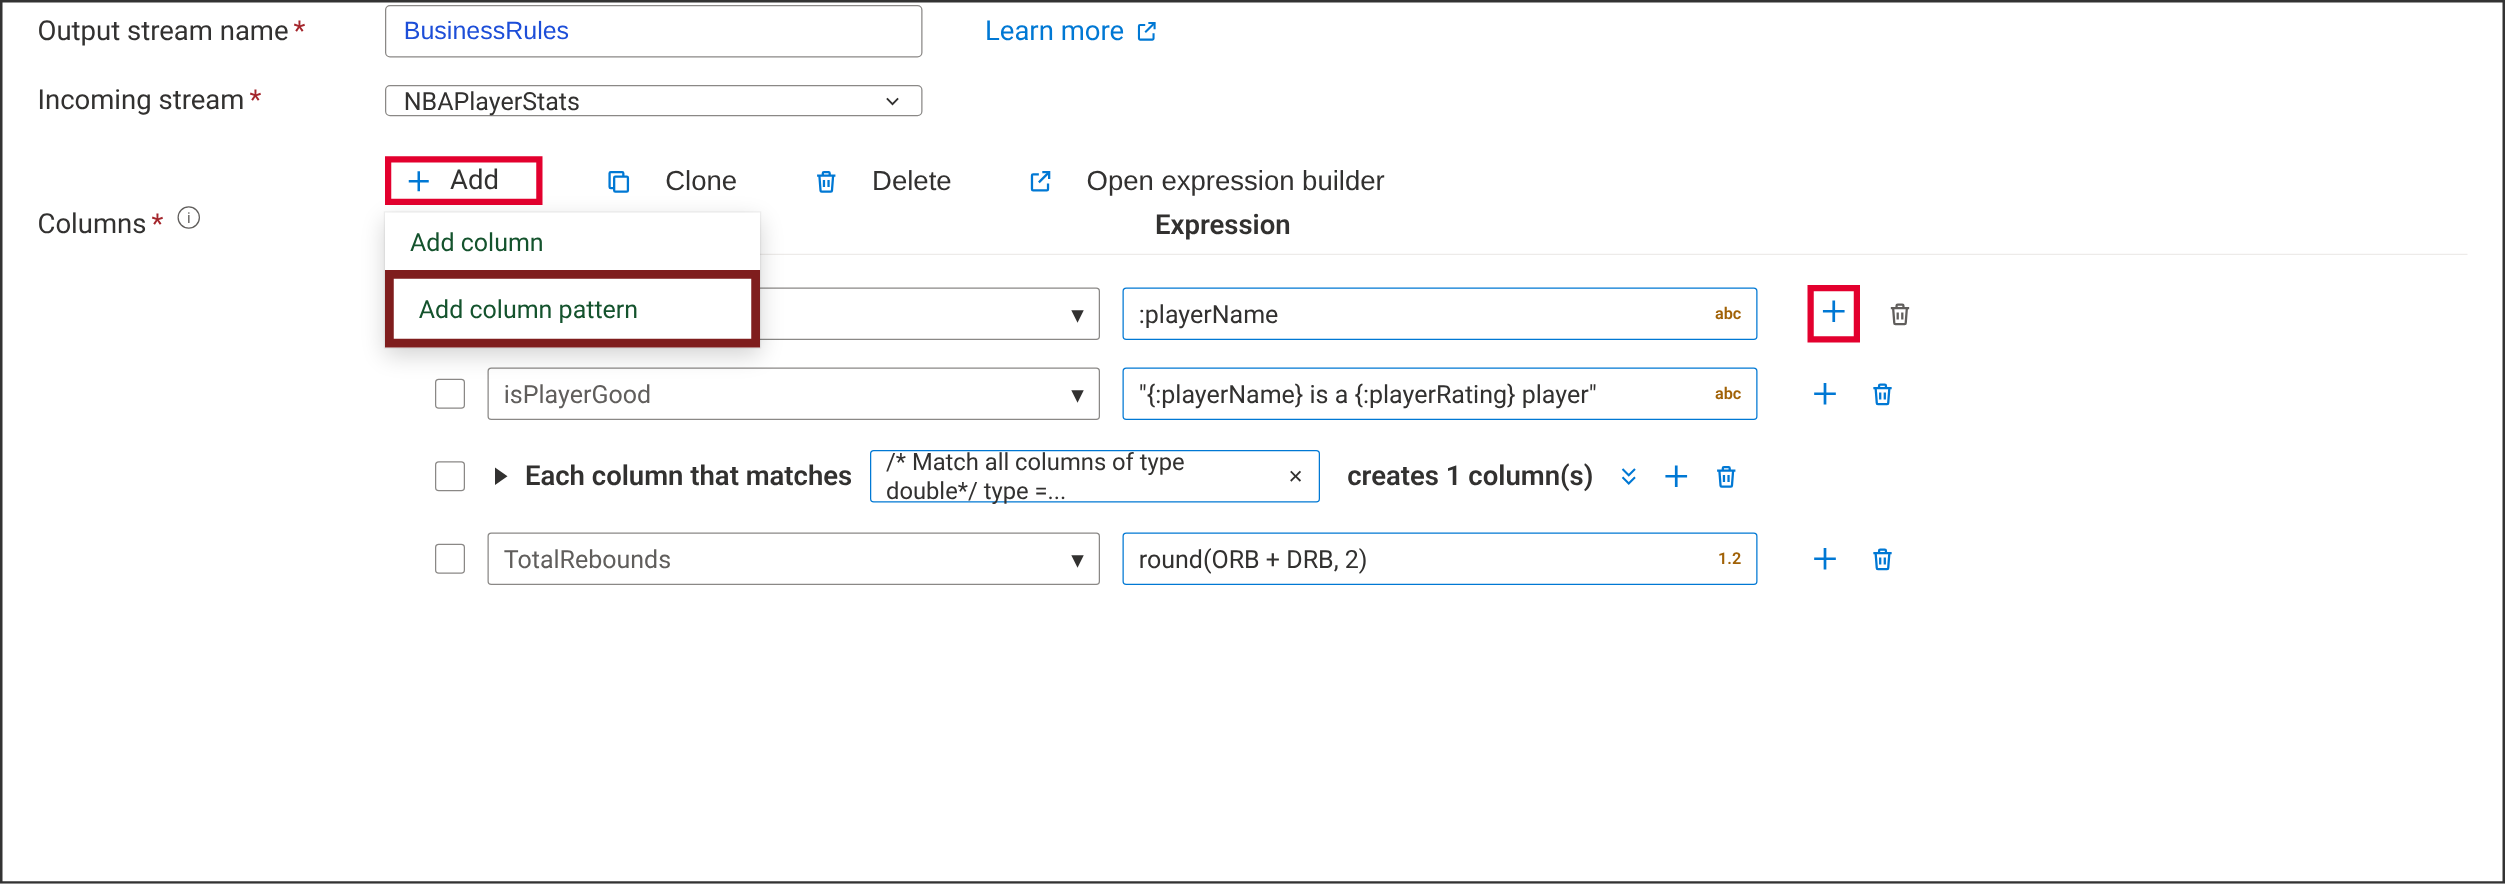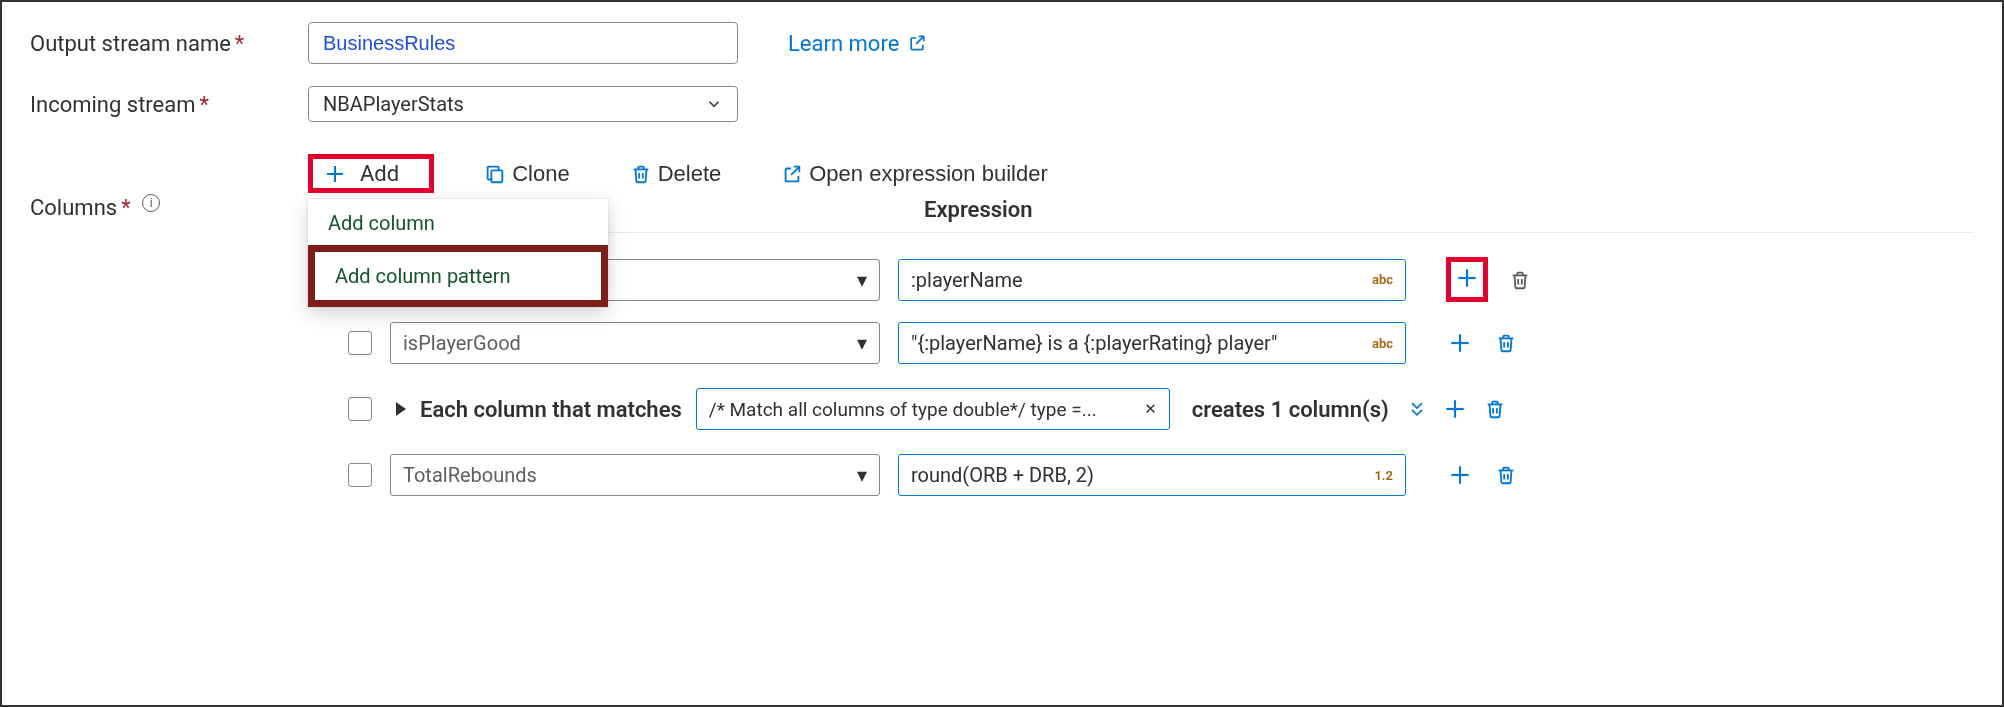--- a/index.html
+++ b/index.html
@@ -8,21 +8,21 @@
     padding: 0;
     font-family: "Segoe UI", -apple-system, BlinkMacSystemFont, Roboto, sans-serif;
     font-size: 18px;
     color: #323130;
     background: #fff;
   }
   .frame {
     width: 2004px;
     height: 707px;
     border: 2px solid #333;
-    padding: 20px 28px 18px 28px;
+    padding: 2px 28px 18px 28px;
     position: relative;
   }
   .row {
     display: flex;
     align-items: center;
     margin-bottom: 22px;
   }
   .label-col {
     width: 278px;
     font-size: 22px;
@@ -49,21 +49,21 @@
     color: #0078d4;
     font-size: 22px;
     text-decoration: none;
     display: inline-flex;
     align-items: center;
     gap: 8px;
     cursor: pointer;
   }
   .select-like {
     width: 430px;
-    height: 36px;
+    height: 25px;
     border: 1px solid #8a8886;
     border-radius: 4px;
     padding: 6px 14px;
     font-size: 20px;
     color: #323130;
     background: #fff;
     display: inline-flex;
     align-items: center;
     justify-content: space-between;
   }
@@ -72,21 +72,21 @@
   .toolbar {
     display: flex;
     align-items: center;
     gap: 40px;
     margin-top: 10px;
     margin-bottom: 0;
   }
   .tb-btn {
     display: inline-flex;
     align-items: center;
-    gap: 6px;
+    gap: 26px;
     font-size: 22px;
     cursor: pointer;
     color: #323130;
     background: none;
     border: none;
     padding: 6px 10px;
     justify-content: space-between;
   }
   .tb-icon { color: #0078d4; }
   .add-highlight {
@@ -250,21 +250,21 @@
     height: 42px;
     border: 1px solid #0078d4;
     border-radius: 3px;
     padding: 6px 12px;
     display: flex;
     align-items: center;
     gap: 10px;
     font-size: 19px;
     color: #323130;
     background: #fff;
-    width: 474px;
+    width: 360px;
   }
   .clear-x {
     margin-left: auto;
     color: #323130;
     cursor: pointer;
     font-size: 15px;
   }
   .creates-label {
     font-weight: 600;
     font-size: 22px;

